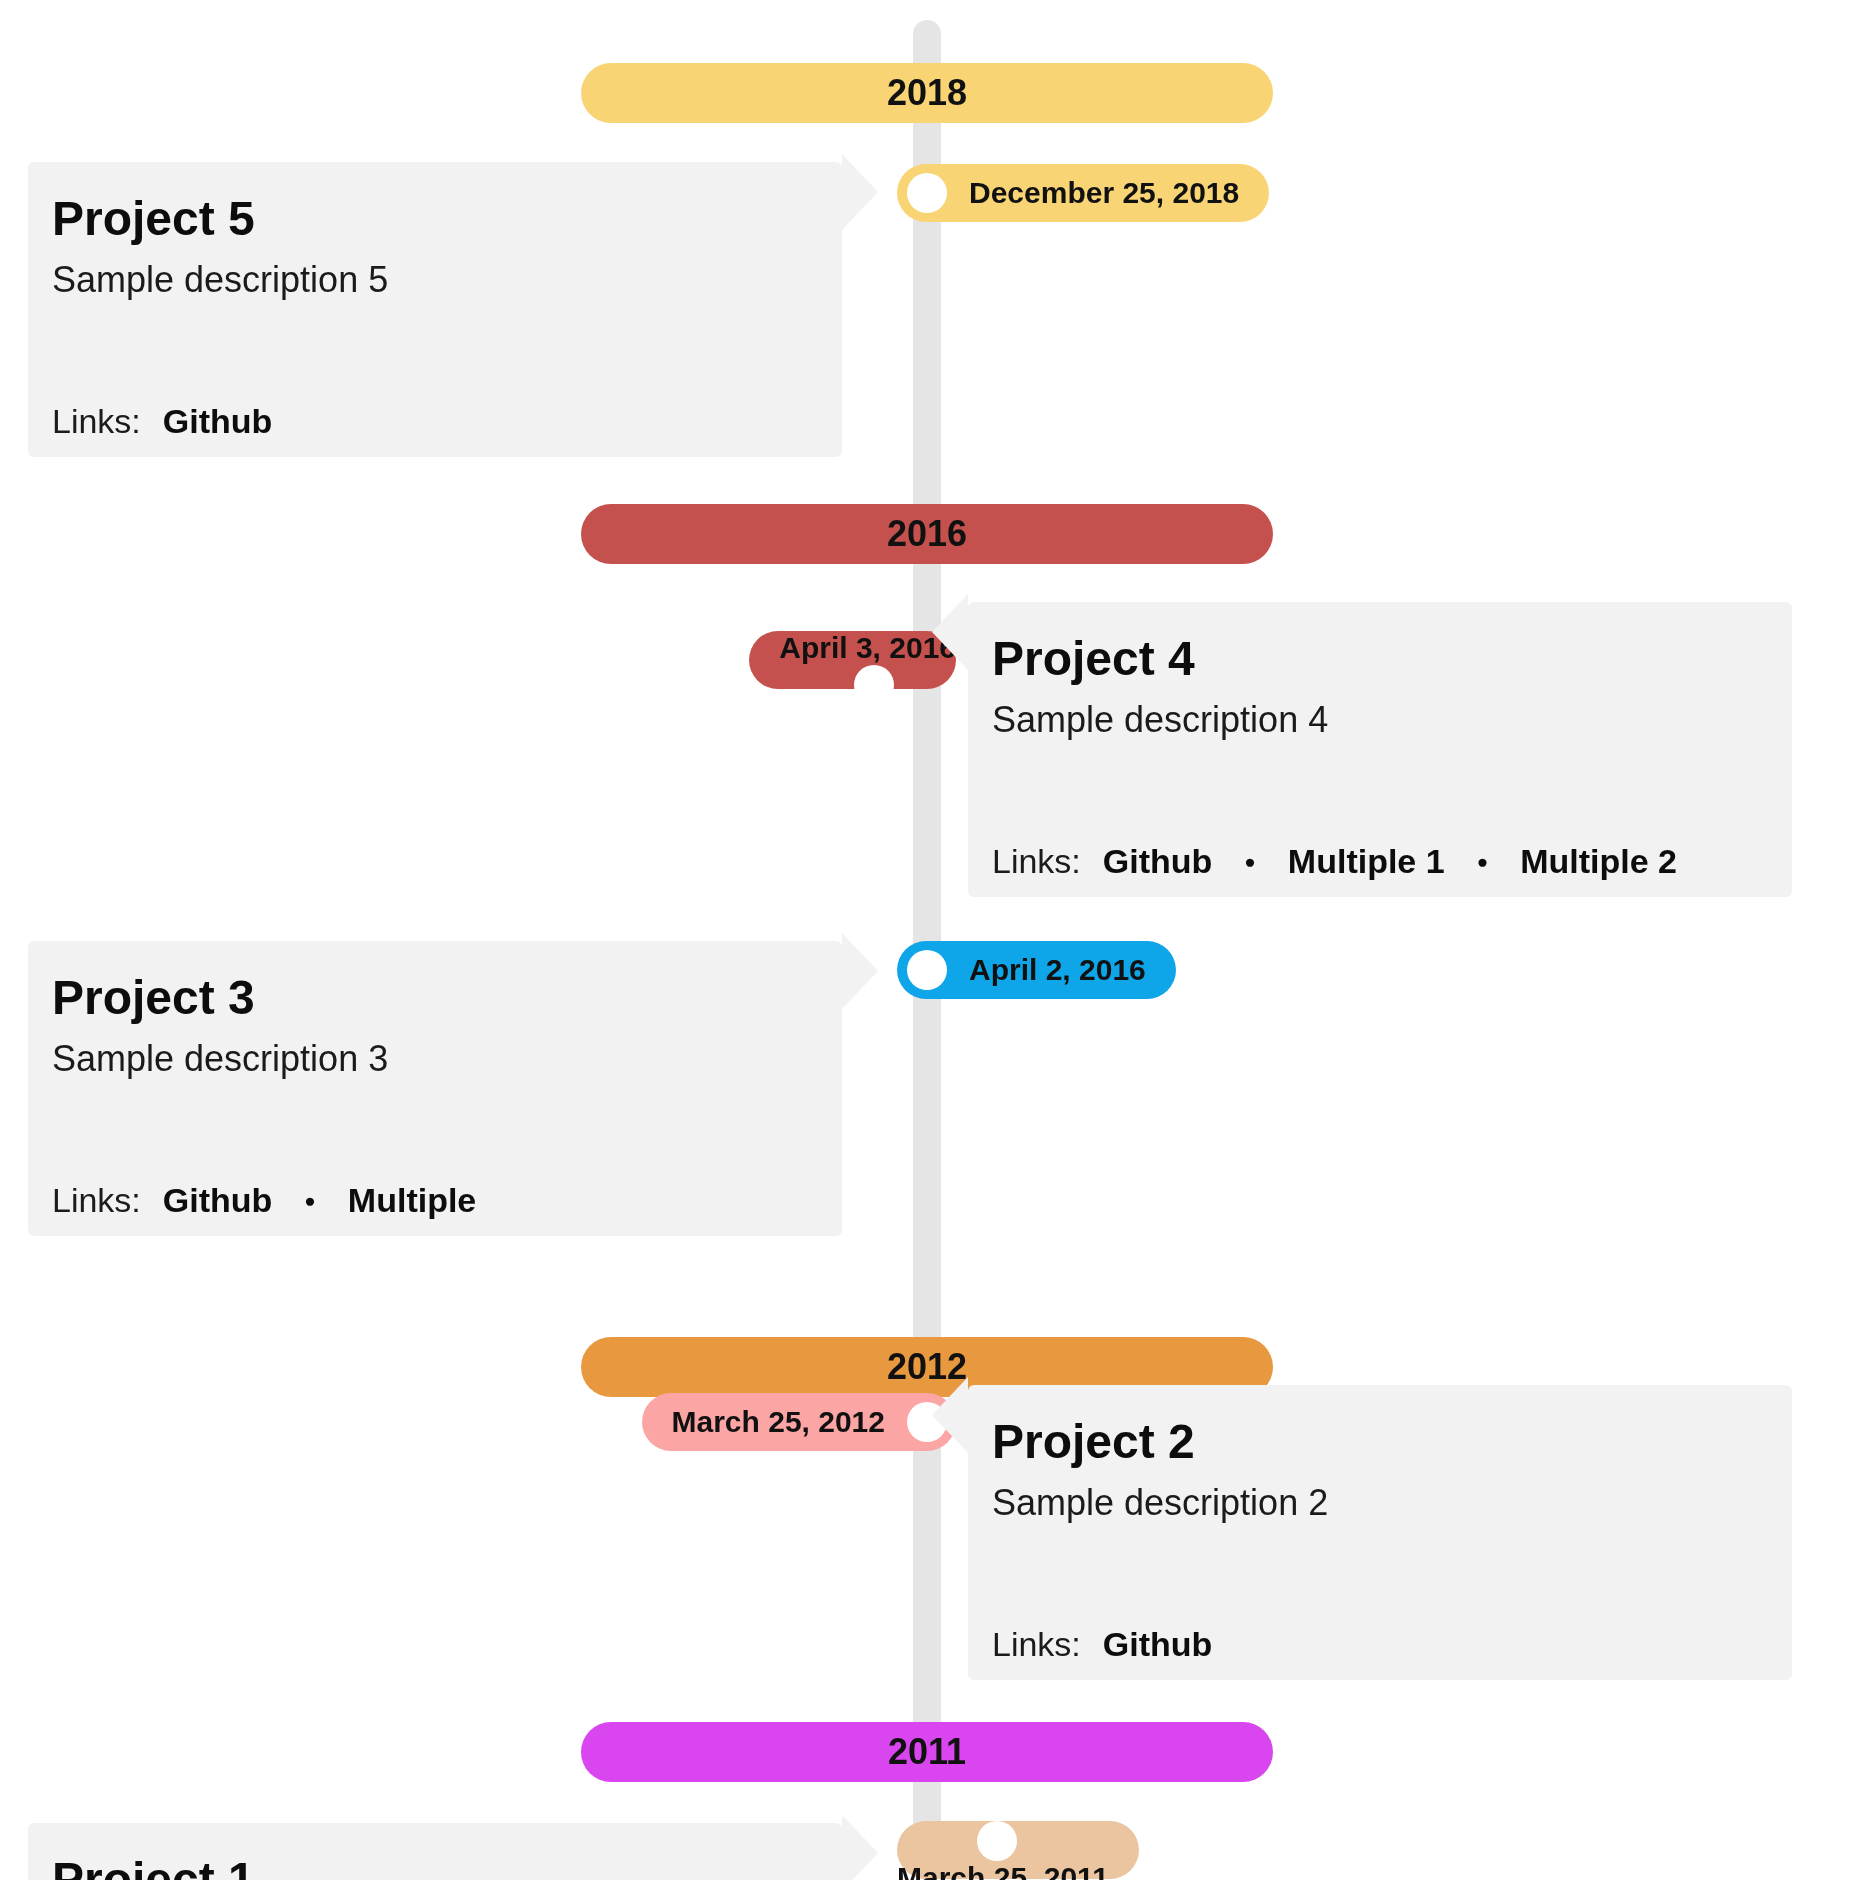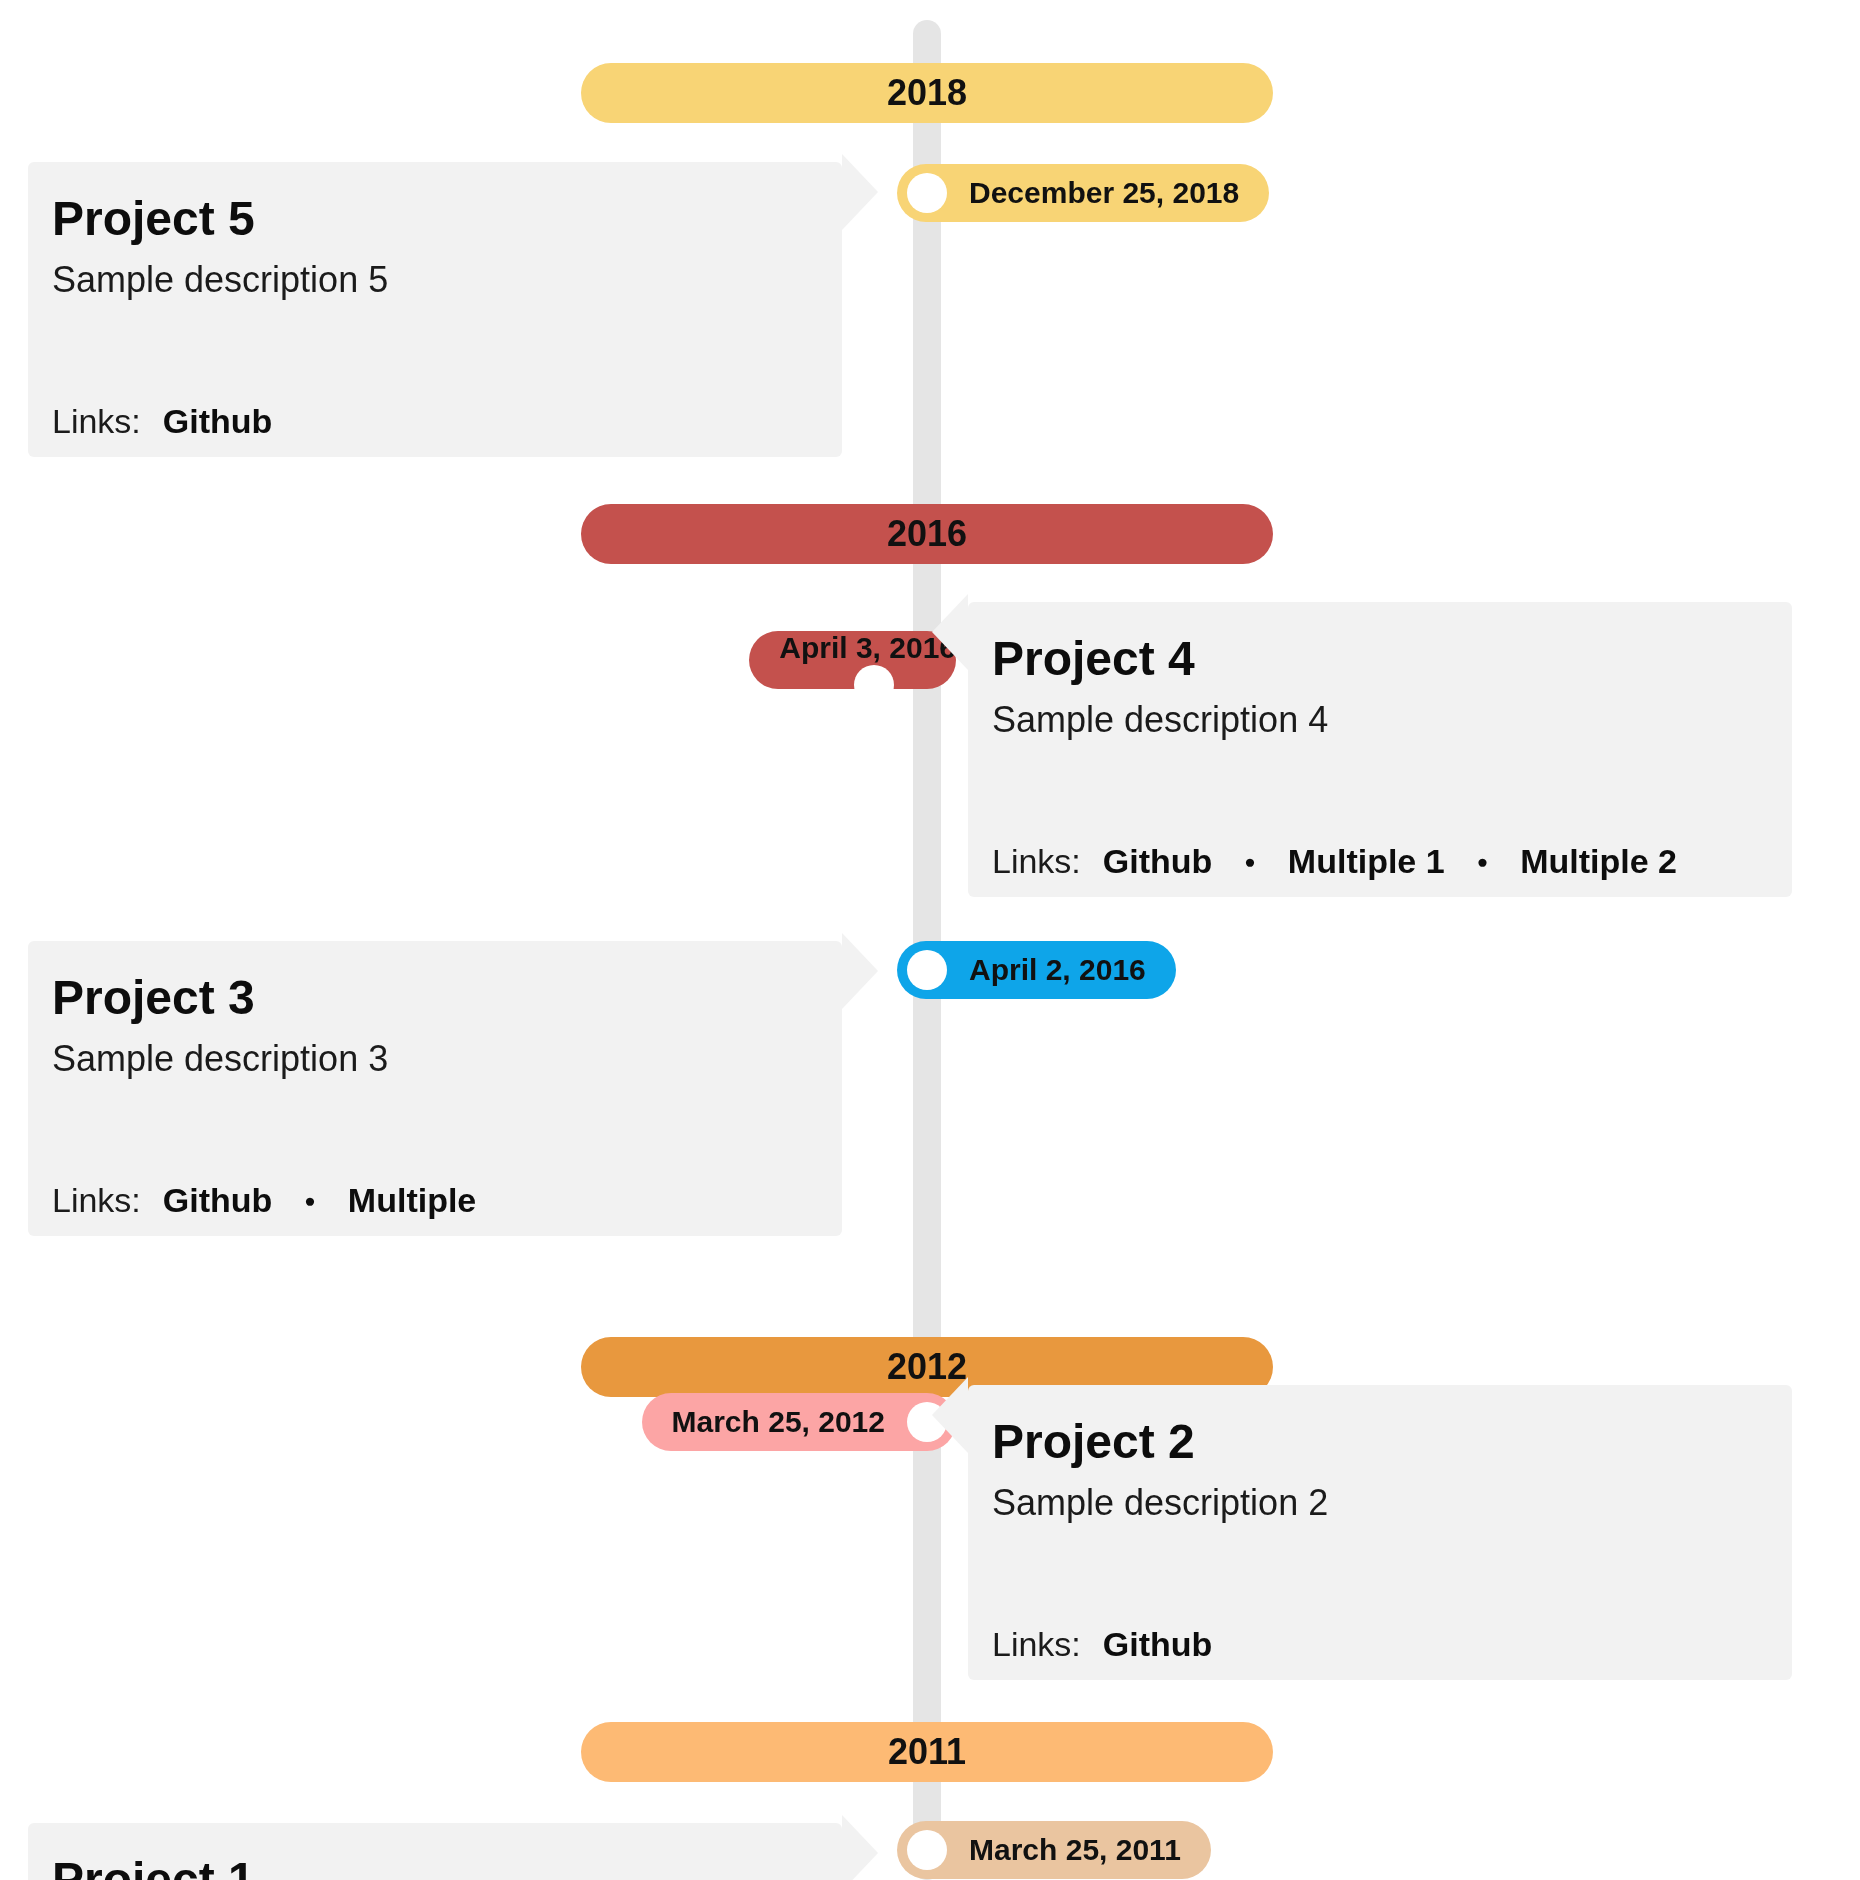--- a/index.html
+++ b/index.html
@@ -146,21 +146,21 @@
 </head>
 <body>
 
 <div class="page">
 
   <div class="tl-line" style="background-color: rgb(229, 229, 229);"></div>
 
   <div class="year" id="year-2018" style="background-color: rgb(248, 212, 117);">2018</div>
   <div class="year" id="year-2016" style="background-color: rgb(196, 81, 77);">2016</div>
   <div class="year" id="year-2012" style="background-color: rgb(232, 152, 62);">2012</div>
-  <div class="year" id="year-2011" style="background-color: #fdba74;">2011</div>
+  <div class="year" id="year-2011" style="background-color: #d946ef;">2011</div>
 
   <section class="card card--left" id="card-p5" style="background-color: rgb(242, 242, 242);">
     <h2>Project 5</h2>
     <p class="desc">Sample description 5</p>
     <div class="links">
       <span class="links-label">Links:</span>
       <a>Github</a>
     </div>
     <span class="arrow"></span>
   </section>
@@ -211,18 +211,18 @@
       <span class="links-label">Links:</span>
       <a>Github</a>
     </div>
     <span class="arrow"></span>
   </section>
 
   <section class="card card--left" id="card-p1" style="background-color: rgb(242, 242, 242);">
     <h2>Project 1</h2>
     <span class="arrow"></span>
   </section>
-  <div class="badge badge--dot-left" id="badge-p1" style="background-color: rgb(234, 197, 160);">
+  <div class="badge badge--dot-left" id="badge-p1" style="background-color: rgb(234, 197, 160); flex-direction: column;">
     <span class="dot"></span>
     <span>March 25, 2011</span>
   </div>
 
 </div>
 
 </body></html>

